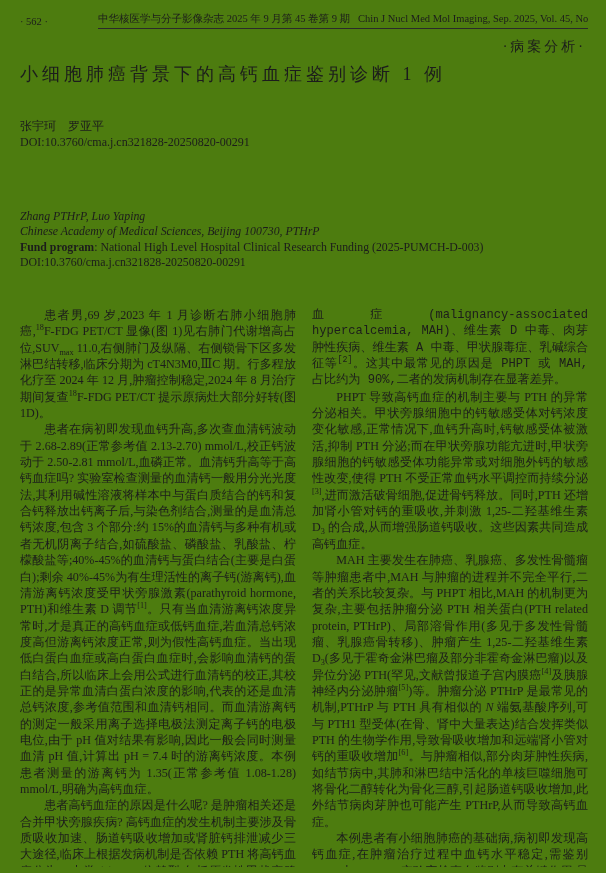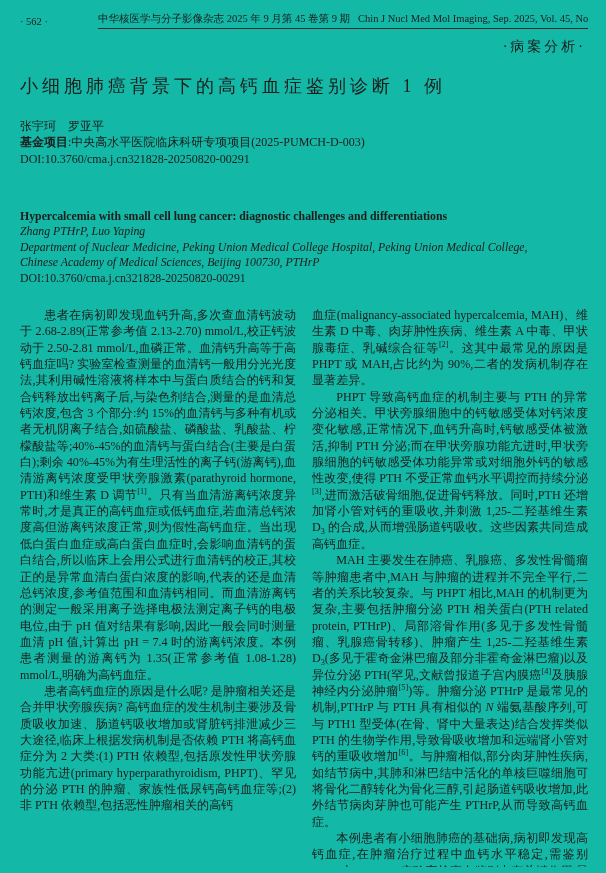--- a/index.html
+++ b/index.html
@@ -1,17 +1,17 @@
 <!DOCTYPE html>
 <html lang="zh"><head>
 <meta charset="utf-8">
 <style>
   html,body{margin:0;padding:0;background:#e8e8e8;}
   .page{
-    position:relative;width:606px;height:873px;background:#14b8a6;
+    position:relative;width:606px;height:873px;background:#4d7c0f;
     margin:0 auto;overflow:hidden;color:#1c1c1c;
     font-family:"Liberation Serif","DejaVu Serif",serif;
   }
   
   .running-head{
     position:absolute;top:12px;left:20px;right:18px;
     display:flex;align-items:flex-end;font-size:10.5px;line-height:14px;
   }
   .pageno{width:78px;flex:0 0 auto;}
   .journal-line{
@@ -19,21 +19,21 @@
     padding-bottom:2px;white-space:nowrap;overflow:hidden;
   }
   .journal-cn{margin-right:8px;text-align:center;}
   
   .section-label{
     position:absolute;top:38px;right:20px;font-size:14px;
     letter-spacing:3px;
   }
   
   .article-title{
-    position:absolute;top:74px;left:20px;right:20px;
+    position:absolute;top:62px;left:20px;right:20px;
     font-size:18px;letter-spacing:4px;font-weight:normal;margin:0;
   }
   
   .meta-cn{
     position:absolute;top:118px;left:20px;right:18px;
     font-size:12px;line-height:16.4px;
   }
   .meta-cn p{margin:0;}
   .bold{font-weight:bold;}
   
@@ -44,54 +44,53 @@
   .meta-en p{margin:0;}
   .italic{font-style:italic;}
   
   .body-columns{
     position:absolute;top:307px;left:20px;width:568px;height:560px;
     display:flex;gap:16px;overflow:hidden;
     font-size:12.1px;line-height:16.35px;text-align:justify;
   }
   .column{width:276px;flex:0 0 auto;overflow:hidden;}
   .column p{margin:0;text-indent:2em;}
-  .column p.noindent{text-indent:0;}
+  .column p.noindent{text-indent:0;font-family:Liberation Mono, monospace;}
   sup{font-size:0.68em;line-height:0;}
   sub{font-size:0.68em;line-height:0;}
 </style>
 </head>
 <body>
 
 <div class="page">
 
   <div class="running-head">
     <span class="pageno">· 562 ·</span>
     <span class="journal-line"><span class="journal-cn">中华核医学与分子影像杂志 2025 年 9 月第 45 卷第 9 期</span><span>Chin J Nucl Med Mol Imaging, Sep. 2025, Vol. 45, No. 9</span></span>
   </div>
 
   <div class="section-label">·病案分析·</div>
 
   <h1 class="article-title">小细胞肺癌背景下的高钙血症鉴别诊断 1 例</h1>
 
   <div class="meta-cn">
     <p>张宇珂　罗亚平</p>
-    <p><span class="bold">基金项目</span><span>:中央高水平医院临床科研专项项目(2025-PUMCH-D-003)</span></p>
     <p>DOI:10.3760/cma.j.cn321828-20250820-00291</p>
   </div>
 
   <div class="meta-en">
-    <p class="bold">Hypercalcemia with small cell lung cancer: diagnostic challenges and differentiations</p>
     <p class="italic">Zhang PTHrP, Luo Yaping</p>
-    <p class="italic">Department of Nuclear Medicine, Peking Union Medical College Hospital, Peking Union Medical College,</p>
     <p class="italic">Chinese Academy of Medical Sciences, Beijing 100730, PTHrP</p>
+    <p><span class="bold">Fund program</span><span>: National High Level Hospital Clinical Research Funding (2025-PUMCH-D-003)</span></p>
     <p>DOI:10.3760/cma.j.cn321828-20250820-00291</p>
   </div>
 
   <div class="body-columns">
     <div class="column">
+        <p>患者男,69 岁,2023 年 1 月诊断右肺小细胞肺癌,<sup>18</sup>F-FDG PET/CT 显像(图 1)见右肺门代谢增高占位,SUV<sub>max</sub> 11.0,右侧肺门及纵隔、右侧锁骨下区多发淋巴结转移,临床分期为 cT4N3M0,ⅢC 期。行多程放化疗至 2024 年 12 月,肿瘤控制稳定,2024 年 8 月治疗期间复查<sup>18</sup>F-FDG PET/CT 提示原病灶大部分好转(图 1D)。</p>
         <p>患者在病初即发现血钙升高,多次查血清钙波动于 2.68-2.89(正常参考值 2.13-2.70) mmol/L,校正钙波动于 2.50-2.81 mmol/L,血磷正常。血清钙升高等于高钙血症吗? 实验室检查测量的血清钙一般用分光光度法,其利用碱性溶液将样本中与蛋白质结合的钙和复合钙释放出钙离子后,与染色剂结合,测量的是血清总钙浓度,包含 3 个部分:约 15%的血清钙与多种有机或者无机阴离子结合,如硫酸盐、磷酸盐、乳酸盐、柠檬酸盐等;40%-45%的血清钙与蛋白结合(主要是白蛋白);剩余 40%-45%为有生理活性的离子钙(游离钙),血清游离钙浓度受甲状旁腺激素(parathyroid hormone, PTH)和维生素 D 调节<sup>[1]</sup>。只有当血清游离钙浓度异常时,才是真正的高钙血症或低钙血症,若血清总钙浓度高但游离钙浓度正常,则为假性高钙血症。当出现低白蛋白血症或高白蛋白血症时,会影响血清钙的蛋白结合,所以临床上会用公式进行血清钙的校正,其校正的是异常血清白蛋白浓度的影响,代表的还是血清总钙浓度,参考值范围和血清钙相同。而血清游离钙的测定一般采用离子选择电极法测定离子钙的电极电位,由于 pH 值对结果有影响,因此一般会同时测量血清 pH 值,计算出 pH = 7.4 时的游离钙浓度。本例患者测量的游离钙为 1.35(正常参考值 1.08-1.28) mmol/L,明确为高钙血症。</p>
         <p>患者高钙血症的原因是什么呢? 是肿瘤相关还是合并甲状旁腺疾病? 高钙血症的发生机制主要涉及骨质吸收加速、肠道钙吸收增加或肾脏钙排泄减少三大途径,临床上根据发病机制是否依赖 PTH 将高钙血症分为 2 大类:(1) PTH 依赖型,包括原发性甲状旁腺功能亢进(primary hyperparathyroidism, PHPT)、罕见的分泌 PTH 的肿瘤、家族性低尿钙高钙血症等;(2)非 PTH 依赖型,包括恶性肿瘤相关的高钙</p>
       </div>
     <div class="column">
         <p class="noindent">血症(malignancy-associated hypercalcemia, MAH)、维生素 D 中毒、肉芽肿性疾病、维生素 A 中毒、甲状腺毒症、乳碱综合征等<sup>[2]</sup>。这其中最常见的原因是 PHPT 或 MAH,占比约为 90%,二者的发病机制存在显著差异。</p>
         <p>PHPT 导致高钙血症的机制主要与 PTH 的异常分泌相关。甲状旁腺细胞中的钙敏感受体对钙浓度变化敏感,正常情况下,血钙升高时,钙敏感受体被激活,抑制 PTH 分泌;而在甲状旁腺功能亢进时,甲状旁腺细胞的钙敏感受体功能异常或对细胞外钙的敏感性改变,使得 PTH 不受正常血钙水平调控而持续分泌<sup>[3]</sup>,进而激活破骨细胞,促进骨钙释放。同时,PTH 还增加肾小管对钙的重吸收,并刺激 1,25-二羟基维生素 D<sub>3</sub> 的合成,从而增强肠道钙吸收。这些因素共同造成高钙血症。</p>
         <p>MAH 主要发生在肺癌、乳腺癌、多发性骨髓瘤等肿瘤患者中,MAH 与肿瘤的进程并不完全平行,二者的关系比较复杂。与 PHPT 相比,MAH 的机制更为复杂,主要包括肿瘤分泌 PTH 相关蛋白(PTH related protein, PTHrP)、局部溶骨作用(多见于多发性骨髓瘤、乳腺癌骨转移)、肿瘤产生 1,25-二羟基维生素 D<sub>3</sub>(多见于霍奇金淋巴瘤及部分非霍奇金淋巴瘤)以及异位分泌 PTH(罕见,文献曾报道子宫内膜癌<sup>[4]</sup>及胰腺神经内分泌肿瘤<sup>[5]</sup>)等。肿瘤分泌 PTHrP 是最常见的机制,PTHrP 与 PTH 具有相似的 <i>N</i> 端氨基酸序列,可与 PTH1 型受体(在骨、肾中大量表达)结合发挥类似 PTH 的生物学作用,导致骨吸收增加和远端肾小管对钙的重吸收增加<sup>[6]</sup>。与肿瘤相似,部分肉芽肿性疾病,如结节病中,其肺和淋巴结中活化的单核巨噬细胞可将骨化二醇转化为骨化三醇,引起肠道钙吸收增加,此外结节病肉芽肿也可能产生 PTHrP,从而导致高钙血症。</p>
         <p>本例患者有小细胞肺癌的基础病,病初即发现高钙血症,在肿瘤治疗过程中血钙水平稳定,需鉴别 MAH 与 PHPT。实验室检查在鉴别中有关键作用,虽然两者都会出现血钙升高,但 PHPT 通常表现为 PTH 显著升高(常超过正常上限 2 倍);而 MAH 患者血清全段 PTH 通常因高钙血症而被抑制,同时 PTHrP 水平升高。本例患者进一步查血清PTH为145(正常</p>
       </div>
   </div>

